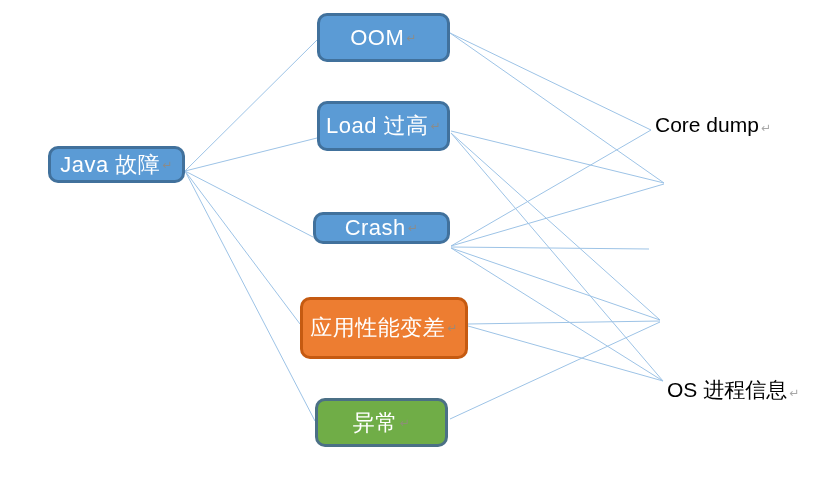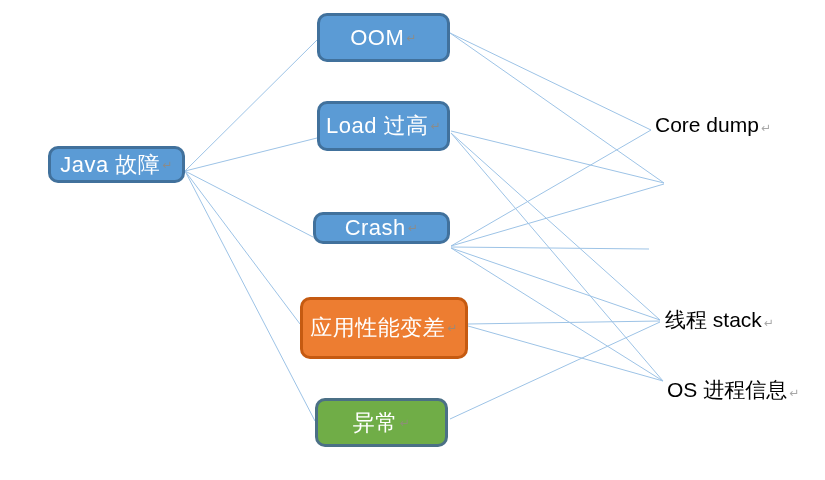--- a/index.html
+++ b/index.html
@@ -73,16 +73,15 @@
       </div>
       <div class="box orange" style="left: 300px; top: 297px; width: 168px; height: 62px;">
         <span>应用性能变差</span>
         <span class="ret">↵</span>
       </div>
       <div class="box green" style="left: 315px; top: 398px; width: 133px; height: 49px;">
         <span>异常</span>
         <span class="ret">↵</span>
       </div>
       <div class="node-label" style="left: 655px; top: 112px;"><span>Core dump</span><span class="ret">↵</span></div>
-      <div class="node-label" style="left: 665px; top: 307px;"><span>线程 stack</span><span class="ret">↵</span></div>
       <div class="node-label" style="left: 667px; top: 377px;"><span>OS 进程信息</span><span class="ret">↵</span></div>
     </div>
 </div>
 
 </body></html>

